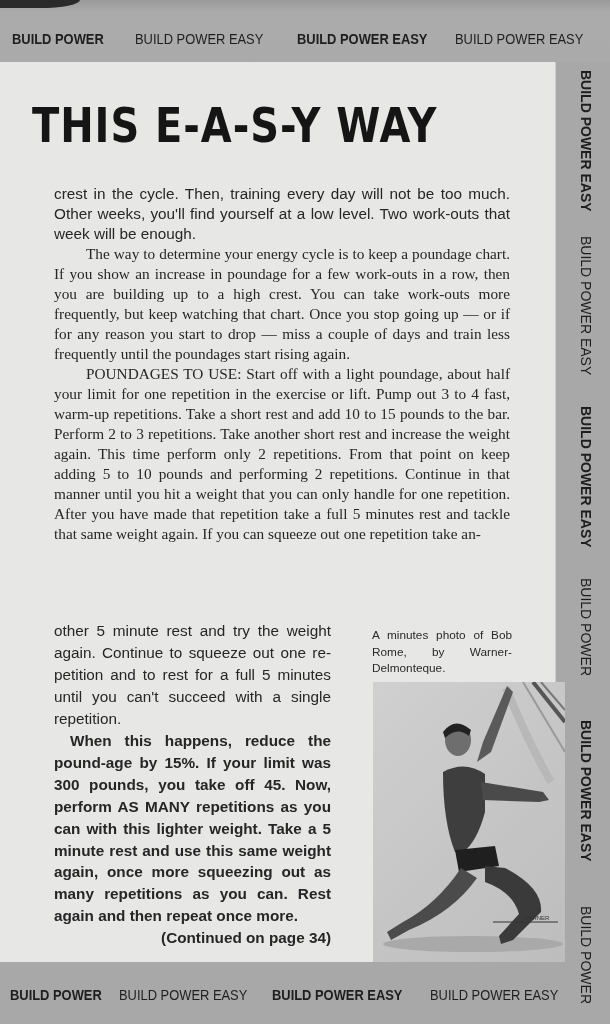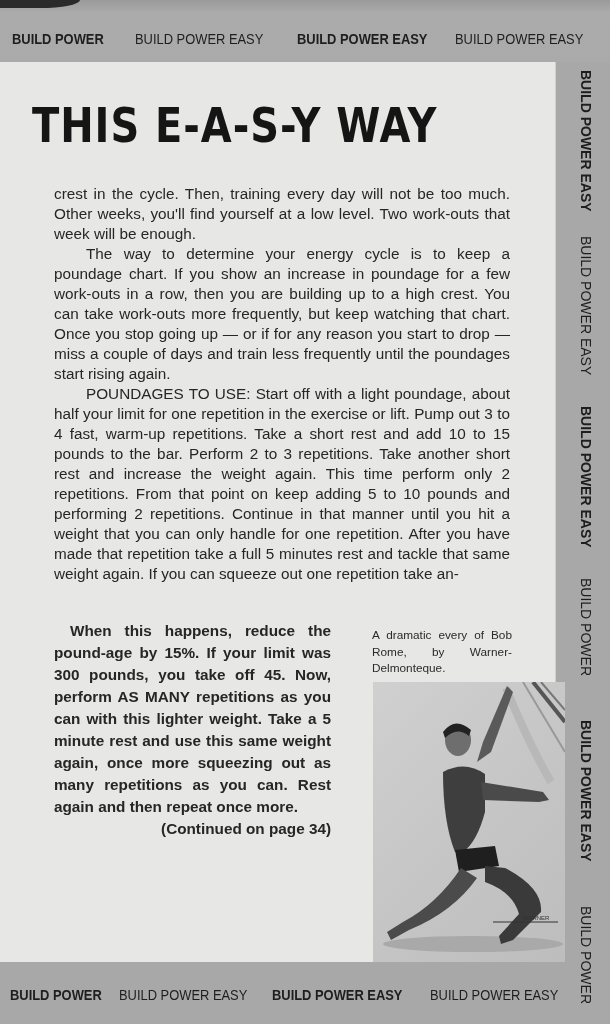--- a/index.html
+++ b/index.html
@@ -49,21 +49,21 @@
     color: #151515;
     transform: scaleX(0.93) scaleY(1.12); transform-origin: left top;
   }
   .body-text {
     position: absolute; left: 54px; top: 184px; width: 456px;
     font-size: 15.3px; line-height: 20px;
     text-align: justify;
     color: #262626;
   }
   .body-text p { margin: 0; }
-  .indent { text-indent: 32px; }
+  .indent { text-indent: 32px; font-family: Liberation Serif, serif; }
   .narrow {
     position: absolute; left: 54px; top: 620px; width: 277px;
     font-size: 15.3px; line-height: 21.95px;
     text-align: justify; color: #262626;
   }
   .narrow p { margin: 0; }
   .narrow .indent2 { text-indent: 16px; font-weight: bold; }
   .continued { float: right; }
   .caption {
     position: absolute; left: 372px; top: 627px; width: 140px;
@@ -94,24 +94,25 @@
 
 <div class="headline">THIS E-A-S-Y WAY</div>
 
 <div class="body-text">
   <p>crest in the cycle. Then, training every day will not be too much. Other weeks, you'll find yourself at a low level. Two work-outs that week will be enough.</p>
   <p class="indent">The way to determine your energy cycle is to keep a poundage chart. If you show an increase in poundage for a few work-outs in a row, then you are building up to a high crest. You can take work-outs more frequently, but keep watching that chart. Once you stop going up — or if for any reason you start to drop — miss a couple of days and train less frequently until the poundages start rising again.</p>
   <p class="indent">POUNDAGES TO USE: Start off with a light poundage, about half your limit for one repetition in the exercise or lift. Pump out 3 to 4 fast, warm-up repetitions. Take a short rest and add 10 to 15 pounds to the bar. Perform 2 to 3 repetitions. Take another short rest and increase the weight again. This time perform only 2 repetitions. From that point on keep adding 5 to 10 pounds and performing 2 repetitions. Continue in that manner until you hit a weight that you can only handle for one repetition. After you have made that repetition take a full 5 minutes rest and tackle that same weight again. If you can squeeze out one repetition take an-</p>
 </div>
 
 <div class="narrow">
+  <p>other 5 minute rest and try the weight again. Continue to squeeze out one re-petition and to rest for a full 5 minutes until you can't succeed with a single repetition.</p>
   <p class="indent2"><span>When this happens, reduce the pound-age by 15%. If your limit was 300 pounds, you take off 45. Now, perform AS MANY repetitions as you can with this lighter weight. Take a 5 minute rest and use this same weight again, once more squeezing out as many repetitions as you can. Rest again and then repeat once more.</span> <span class="continued">(Continued on page 34)</span></p>
 </div>
 
-<div class="caption">A dramatic every of Bob Rome, by Warner-Delmonteque.</div>
+<div class="caption">A minutes photo of Bob Rome, by Warner-Delmonteque.</div>
 
 <div class="photo">
   <svg width="192" height="280" viewBox="0 0 192 280">
 
     <path d="M160 0 L192 40" stroke="#555" stroke-width="4"></path>
     <path d="M168 0 L192 28" stroke="#777" stroke-width="2"></path>
     <path d="M150 0 L192 70" stroke="#999" stroke-width="2"></path>
     <path d="M133 6 Q155 60 178 100" stroke="#b8b8b8" stroke-width="8" fill="none"></path>
 
     <ellipse cx="100" cy="262" rx="90" ry="8" fill="#a9a9a9"></ellipse>

